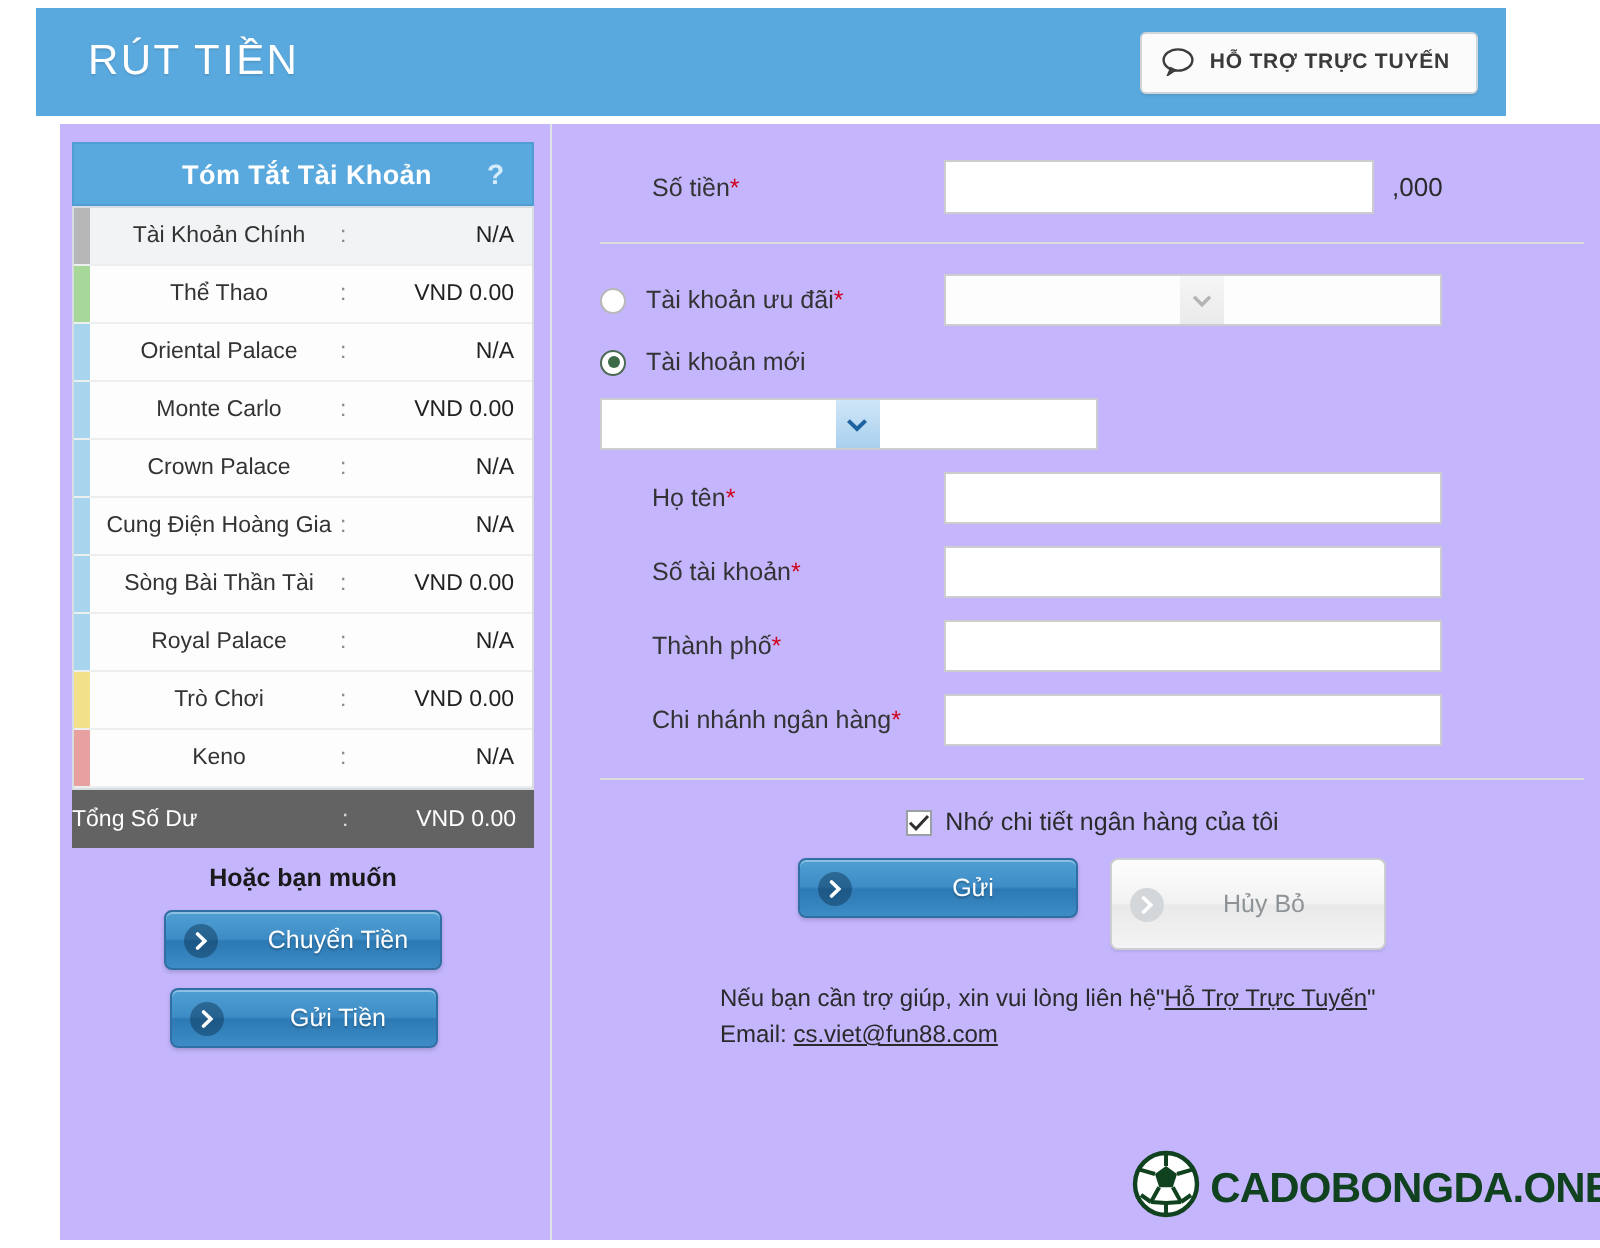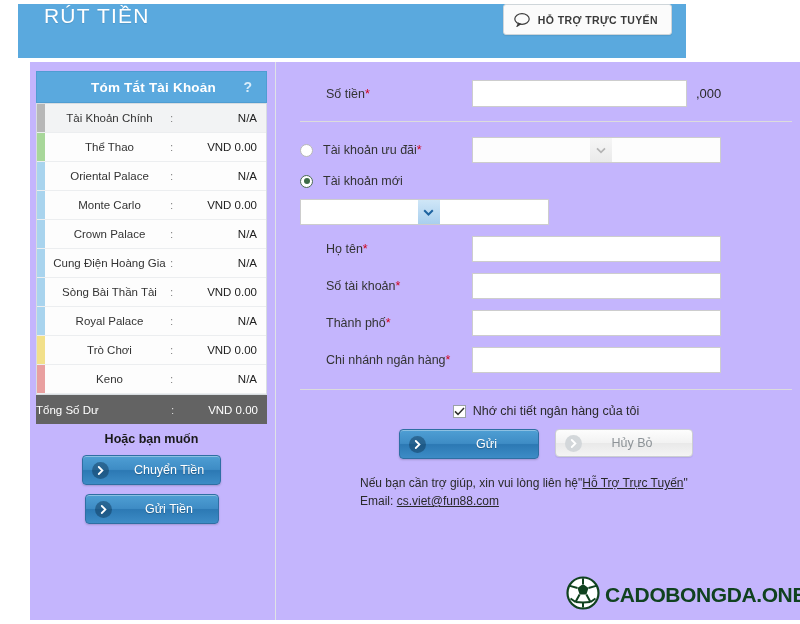--- a/index.html
+++ b/index.html
@@ -13,24 +13,24 @@
   #page {
     position: relative;
     width: 800px; height: 624px;
     background: #ffffff;
   }
 
   
   .header {
     position: absolute;
     left: 18px; top: 4px;
-    width: 668px; height: 54px;
+    width: 735px; height: 54px;
     background: #5aa9de;
     display: flex;
-    align-items: flex-start;
+    align-items: center;
     justify-content: space-between;
     padding: 0 14px 0 26px;
   }
   .header-title {
     color: #ffffff;
     font-size: 21px;
     letter-spacing: 1.2px;
     font-weight: 400;
     text-shadow: 0 1px 1px rgba(0,0,0,.10);
   }
@@ -276,21 +276,21 @@
     display:flex; align-items:center; justify-content:center;
     cursor: pointer; flex: none;
   }
   .check-row .ctext { font-size: 12.5px; color:#2a2a2a; }
 
   .btn-row { display:flex; justify-content:center; gap: 16px; margin-bottom: 15px; }
   .grey-btn {
     display: inline-flex;
     align-items: center;
     gap: 6px;
-    height: 28px;
+    height: 46px;
     min-width: 138px;
     padding: 0 16px 0 9px;
     border-radius: 4px;
     border: 1px solid #cccfd2;
     background: linear-gradient(to bottom,#fdfdfd 0%, #f2f2f2 50%, #e9e9e9 51%, #f4f4f4 100%);
     color: #8d9397;
     font-size: 12.5px;
     cursor: pointer;
     box-shadow: 0 1px 1px rgba(0,0,0,.08);
   }

